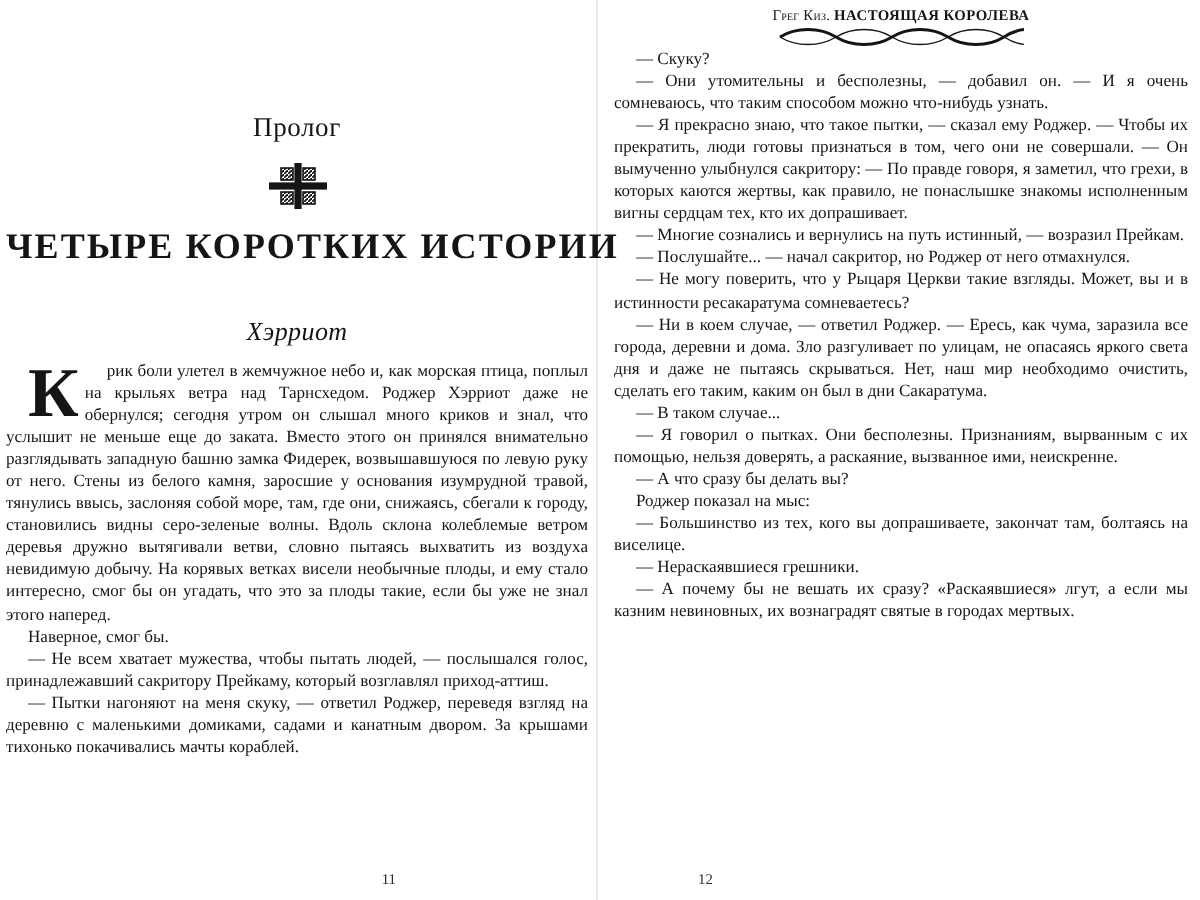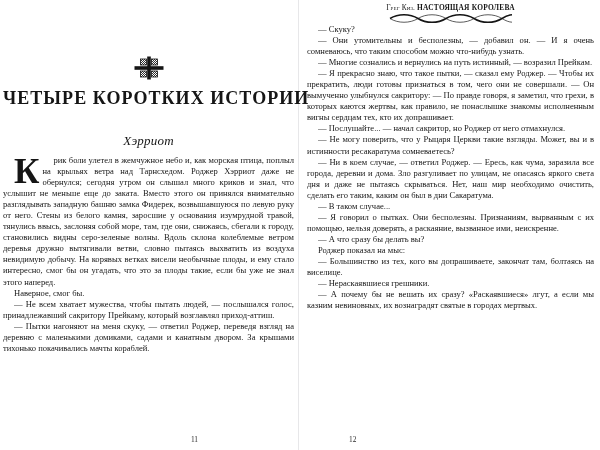--- a/index.html
+++ b/index.html
@@ -125,20 +125,21 @@
 </head>
 <body>
 
 <div class="page-spread">
 
   <div class="gutter"></div>
 
   <div class="page page-left">
 
     <div class="prologue-wrap">
+      <div class="prologue-label">Пролог</div>
 
       <svg class="cross-ornament" width="30" height="24" viewBox="0 0 30 24">
         <defs>
           <pattern id="hatch" width="2" height="2" patternUnits="userSpaceOnUse">
             <rect width="2" height="2" fill="#ffffff"></rect>
             <path d="M0,2 L2,0" stroke="#151515" stroke-width="0.9"></path>
           </pattern>
         </defs>
 
         <rect x="13.2" y="0.5" width="3.6" height="23" fill="#151515"></rect>
@@ -173,22 +174,22 @@
     </div>
 
     <svg class="braid-rule" width="126" height="11" viewBox="0 0 126 11">
       <path d="M2,5.5 C10,0.5 22,0.5 30,5.5 C38,10.5 50,10.5 58,5.5 C66,0.5 78,0.5 86,5.5 C94,10.5 106,10.5 114,5.5 C118,3 121,2 124,1.8" fill="none" stroke="#151515" stroke-width="1.5"></path>
       <path d="M2,5.5 C10,10.5 22,10.5 30,5.5 C38,0.5 50,0.5 58,5.5 C66,10.5 78,10.5 86,5.5 C94,0.5 106,0.5 114,5.5 C118,8 121,9 124,9.2" fill="none" stroke="#151515" stroke-width="0.7"></path>
     </svg>
 
     <div class="body-col right-body">
       <p>— Скуку?</p>
       <p>— Они утомительны и бесполезны, — добавил он. — И я очень сомневаюсь, что таким способом можно что-нибудь узнать.</p>
+      <p>— Я прекрасно знаю, что такое пытки, — сказал ему Роджер. — Чтобы их прекратить, люди готовы признаться в том, чего они не совершали. — Он вымученно улыбнулся сакритору: — По правде говоря, я заметил, что грехи, в которых каются жертвы, как правило, не понаслышке знакомы исполненным вигны сердцам тех, кто их допрашивает.</p>
       <p>— Многие сознались и вернулись на путь истинный, — возразил Прейкам.</p>
-      <p>— Я прекрасно знаю, что такое пытки, — сказал ему Роджер. — Чтобы их прекратить, люди готовы признаться в том, чего они не совершали. — Он вымученно улыбнулся сакритору: — По правде говоря, я заметил, что грехи, в которых каются жертвы, как правило, не понаслышке знакомы исполненным вигны сердцам тех, кто их допрашивает.</p>
       <p>— Послушайте... — начал сакритор, но Роджер от него отмахнулся.</p>
       <p>— Не могу поверить, что у Рыцаря Церкви такие взгляды. Может, вы и в истинности ресакаратума сомневаетесь?</p>
       <p>— Ни в коем случае, — ответил Роджер. — Ересь, как чума, заразила все города, деревни и дома. Зло разгуливает по улицам, не опасаясь яркого света дня и даже не пытаясь скрываться. Нет, наш мир необходимо очистить, сделать его таким, каким он был в дни Сакаратума.</p>
       <p>— В таком случае...</p>
       <p>— Я говорил о пытках. Они бесполезны. Признаниям, вырванным с их помощью, нельзя доверять, а раскаяние, вызванное ими, неискренне.</p>
       <p>— А что сразу бы делать вы?</p>
       <p>Роджер показал на мыс:</p>
       <p>— Большинство из тех, кого вы допрашиваете, закончат там, болтаясь на виселице.</p>
       <p>— Нераскаявшиеся грешники.</p>
       <p>— А почему бы не вешать их сразу? «Раскаявшиеся» лгут, а если мы казним невиновных, их вознаградят святые в городах мертвых.</p>

